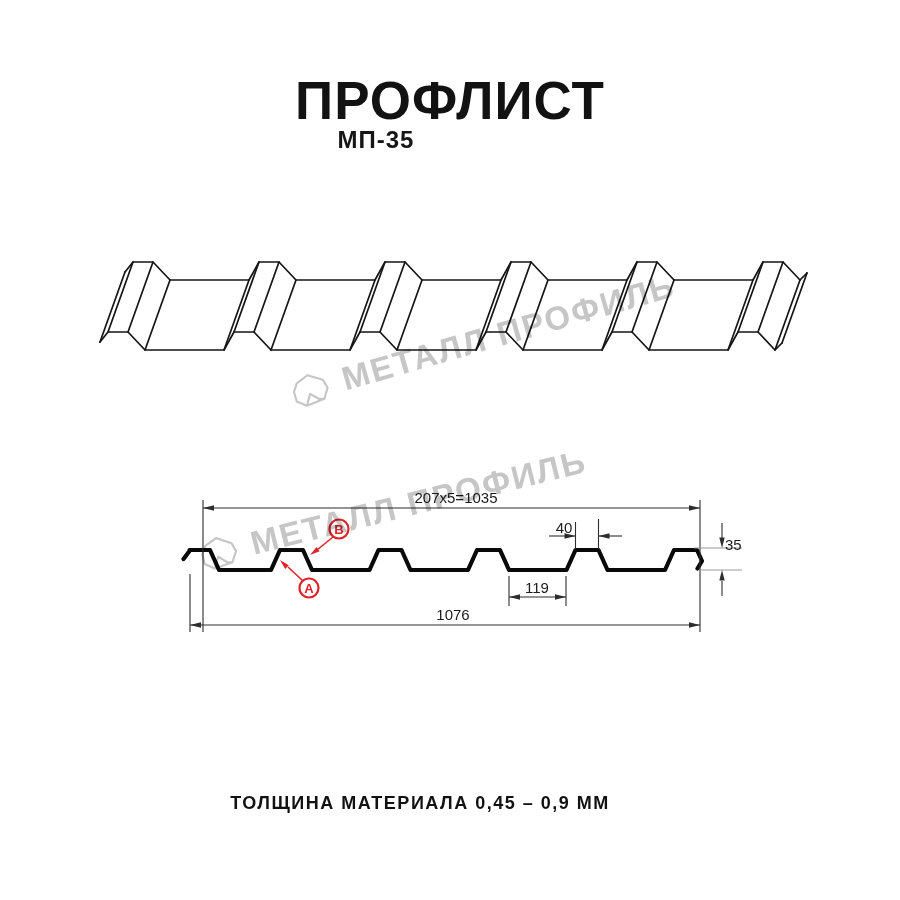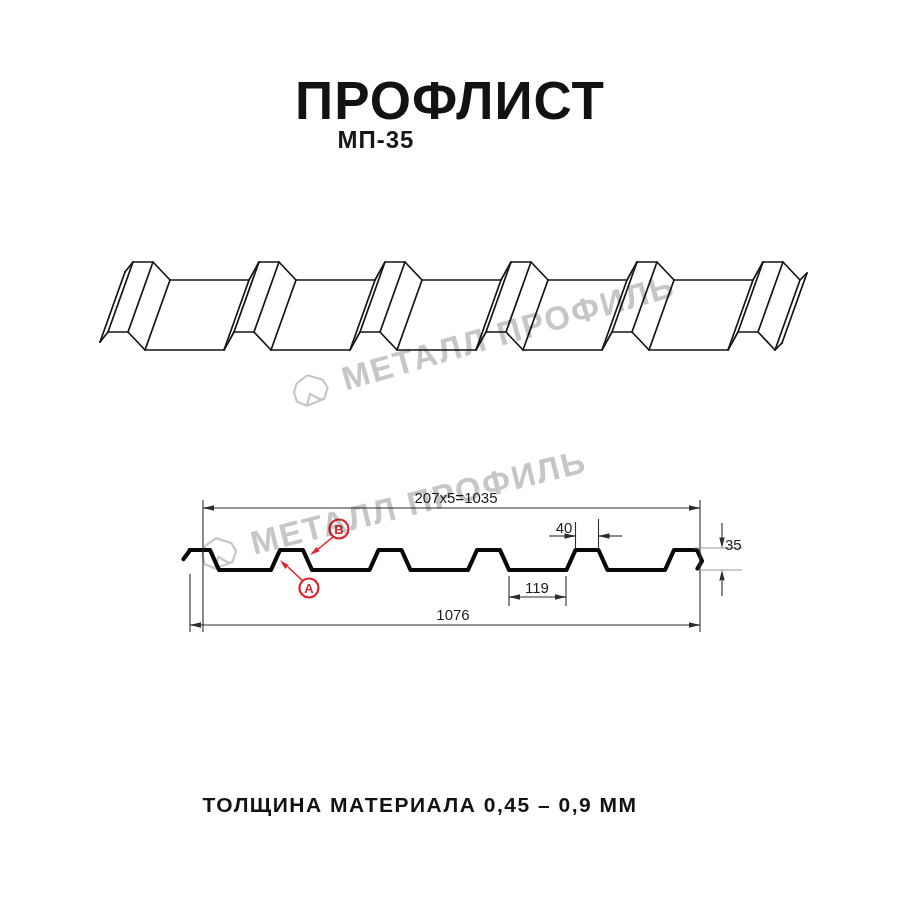--- a/index.html
+++ b/index.html
@@ -3,21 +3,21 @@
 <meta charset="utf-8">
 <style>
   html,body{margin:0;padding:0;background:#ffffff;}
   .canvas{position:relative;width:900px;height:900px;background:#ffffff;overflow:hidden;
           font-family:"Liberation Sans", sans-serif;}
   .title{position:absolute;top:70px;left:0;width:900px;text-align:center;
          font-size:53px;font-weight:800;letter-spacing:1px;color:#121212;}
   .subtitle{position:absolute;top:126px;left:0;width:752px;text-align:center;
          font-size:24px;font-weight:600;letter-spacing:1px;color:#161616;}
   .footer{position:absolute;top:793px;left:0;width:840px;text-align:center;
-         font-size:21px;font-weight:600;letter-spacing:1.5px;color:#121212;}
+         font-size:18px;font-weight:600;letter-spacing:1.5px;color:#121212;}
   .drawing{position:absolute;left:0;top:0;width:900px;height:900px;}
   .wm{position:absolute;display:flex;align-items:center;gap:14px;width:400px;height:60px;
       color:#c6c6c6;mix-blend-mode:multiply;pointer-events:none;}
   .wm .wm-text{font-size:33px;font-weight:700;letter-spacing:2px;white-space:nowrap;}
   .wm1{left:282px;top:310px;transform:rotate(-16deg);}
   .wm2{left:192px;top:479px;transform:rotate(-14deg);}
   .sheet3d{stroke:#151515;stroke-width:1.7;fill:none;stroke-linejoin:round;stroke-linecap:round;}
   .profile{stroke:#090909;stroke-width:4.2;fill:none;stroke-linejoin:round;stroke-linecap:round;}
   .dimline{stroke:#2d2d2d;stroke-width:1.1;fill:none;}
   .grayline{stroke:#9a9a9a;stroke-width:1.2;fill:none;}

